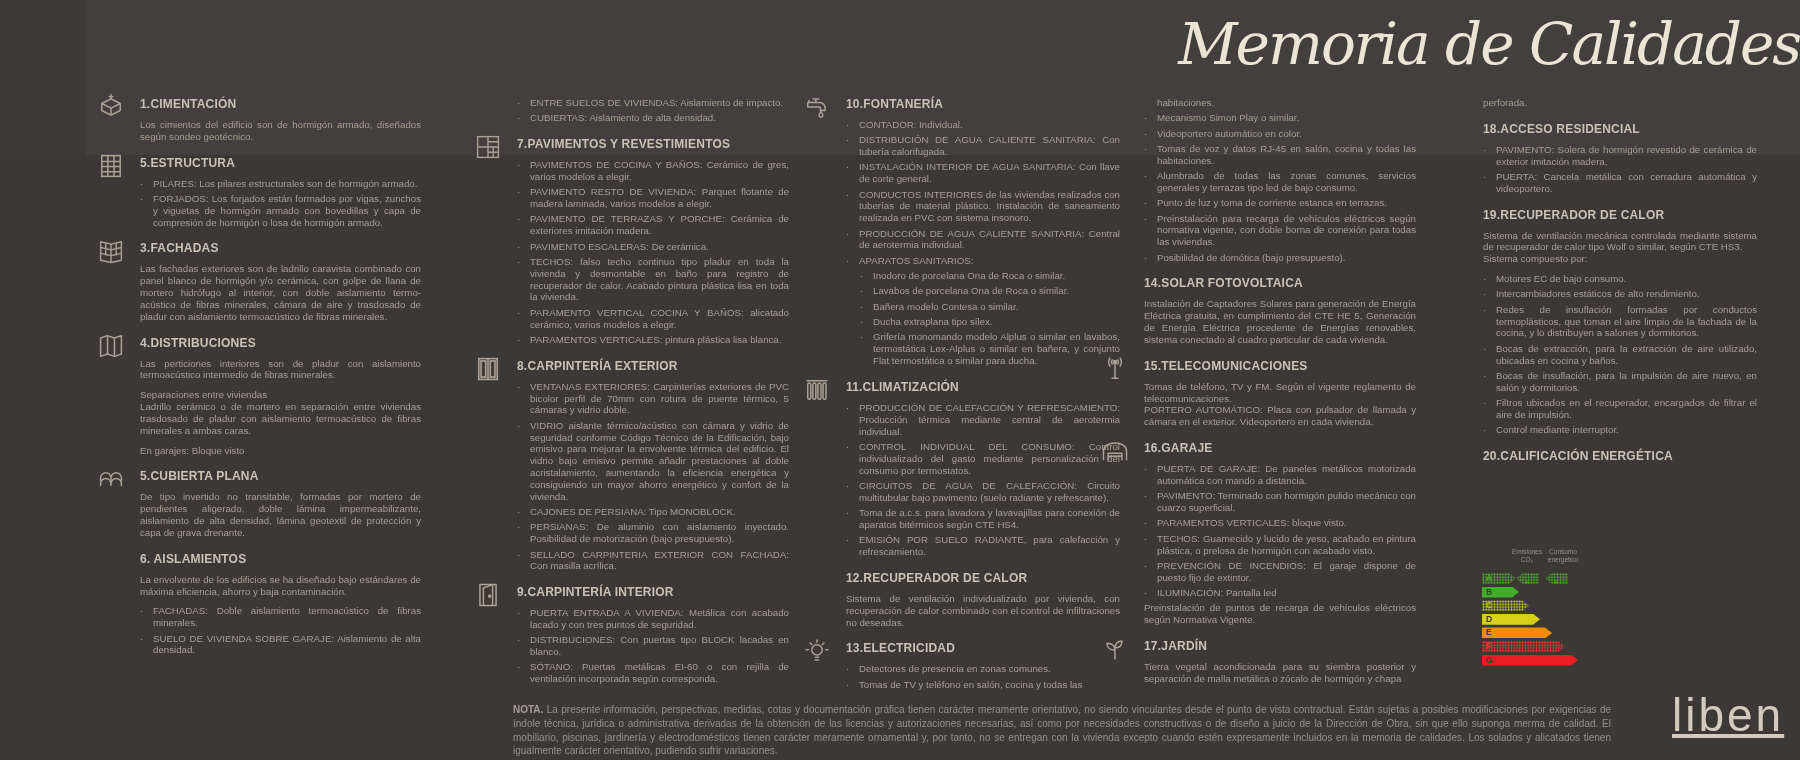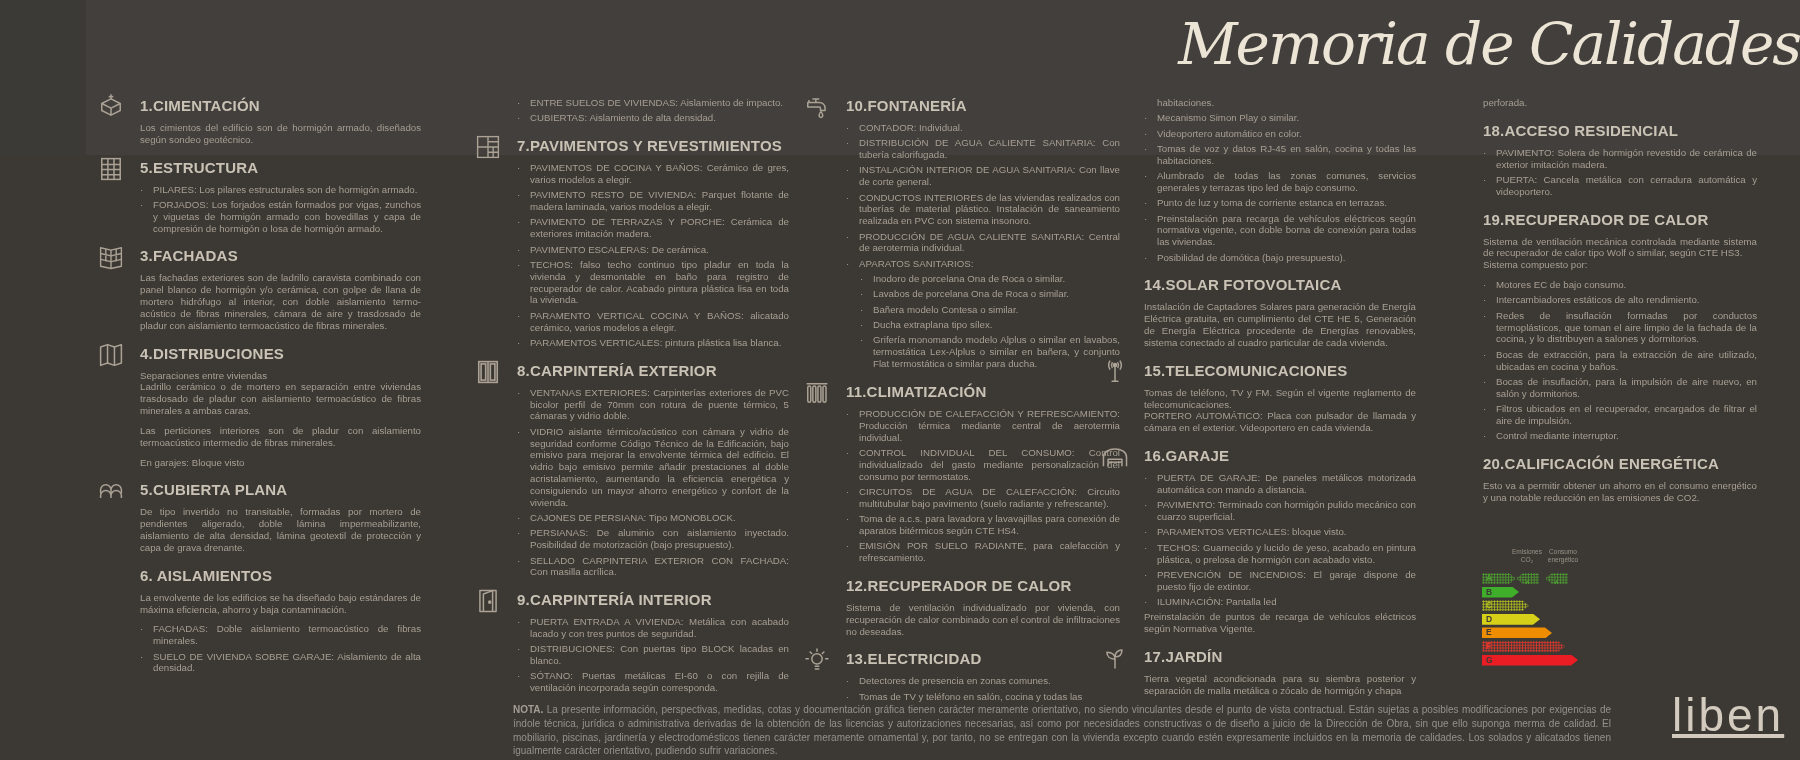--- a/index.html
+++ b/index.html
@@ -15,21 +15,21 @@
   .col{position:absolute;top:97px;}
   .col1{left:140px;width:281px;}
   .col2{left:517px;width:272px;}
   .col3{left:846px;width:274px;}
   .col4{left:1144px;width:272px;}
   .col5{left:1483px;width:274px;}
 
   .section{position:relative;margin-bottom:13px;}
   .sec-icon{position:absolute;left:-44px;top:-5px;width:30px;height:30px;color:#aba295;}
   .sec-icon svg{width:30px;height:30px;display:block;}
-  .sec-title{margin:0 0 8px 0;font-size:15px;font-weight:bold;letter-spacing:.2px;color:#c9c2b5;}
+  .sec-title{margin:0 0 8px 0;font-size:12px;font-weight:bold;letter-spacing:.2px;color:#c9c2b5;}
 
   .p{font-size:9.7px;line-height:1.22;text-align:justify;margin:0 0 8px 0;}
   .li{display:flex;margin:0 0 3.5px 0;}
   .li .dot{flex:none;width:13px;font-size:9.7px;line-height:1.22;}
   .li .li-text{flex:1;font-size:9.7px;line-height:1.22;text-align:justify;}
   .li2{padding-left:14px;}
   .li.nodot .dot{visibility:hidden;}
 
   
   .energy{position:absolute;left:1482px;top:548px;width:200px;height:140px;}
@@ -106,22 +106,22 @@
           <div class="p">Las fachadas exteriores son de ladrillo caravista combinado con panel blanco de hormigón y/o cerámica, con golpe de llana de mortero hidrófugo al interior, con doble aislamiento termo-acústico de fibras minerales, cámara de aire y trasdosado de pladur con aislamiento termoacústico de fibras minerales.</div>
         </div>
         <div class="section">
           <span class="sec-icon">
             <svg viewBox="0 0 26 26" fill="none" stroke="currentColor" stroke-width="1.3" stroke-linejoin="round">
               <path d="M4 6l6-2 6 2 6-2v16l-6 2-6-2-6 2z"></path>
               <path d="M10 4v16M16 6v16"></path>
             </svg>
           </span>
           <h3 class="sec-title">4.DISTRIBUCIONES</h3>
+          <div class="p">Las perticiones interiores son de pladur con aislamiento termoacústico intermedio de fibras minerales.</div>
           <div class="p">Separaciones entre viviendas<br>Ladrillo cerámico o de mortero en separación entre viviendas trasdosado de pladur con aislamiento termoacústico de fibras minerales a ambas caras.</div>
-          <div class="p">Las perticiones interiores son de pladur con aislamiento termoacústico intermedio de fibras minerales.</div>
           <div class="p">En garajes: Bloque visto</div>
         </div>
         <div class="section">
           <span class="sec-icon">
             <svg viewBox="0 0 26 26" fill="none" stroke="currentColor" stroke-width="1.3">
               <path d="M4 12a4.5 4.5 0 019 0M13 12a4.5 4.5 0 019 0M4 12v3M13 12v3M22 12v3"></path>
               <path d="M4 21a4.5 4.5 0 019 0M13 21a4.5 4.5 0 019 0M4 21v2M13 21v2M22 21v2" transform="translate(0,-4)"></path>
             </svg>
           </span>
           <h3 class="sec-title">5.CUBIERTA PLANA</h3>
@@ -492,21 +492,20 @@
             <span class="dot">·</span>
             <span class="li-text">Filtros ubicados en el recuperador, encargados de filtrar el aire de impulsión.</span>
           </div>
           <div class="li">
             <span class="dot">·</span>
             <span class="li-text">Control mediante interruptor.</span>
           </div>
         </div>
         <div class="section">
           <h3 class="sec-title">20.CALIFICACIÓN ENERGÉTICA</h3>
-          <div class="p">Esto va a permitir obtener un ahorro en el consumo energético y una notable reducción en las emisiones de CO2.</div>
         </div>
       </div>
     </div>
 
   <div class="energy">
       <div class="eh eh1">Emisiones<br>CO₂</div>
       <div class="eh eh2">Consumo<br>energético</div>
       <div class="ebars">
         <div class="erow">
           <div class="ebar" style="width: 34px; background-image: radial-gradient(rgb(77, 163, 47) 0.9px, transparent 1.05px); background-size: 2.8px 2.8px;">

